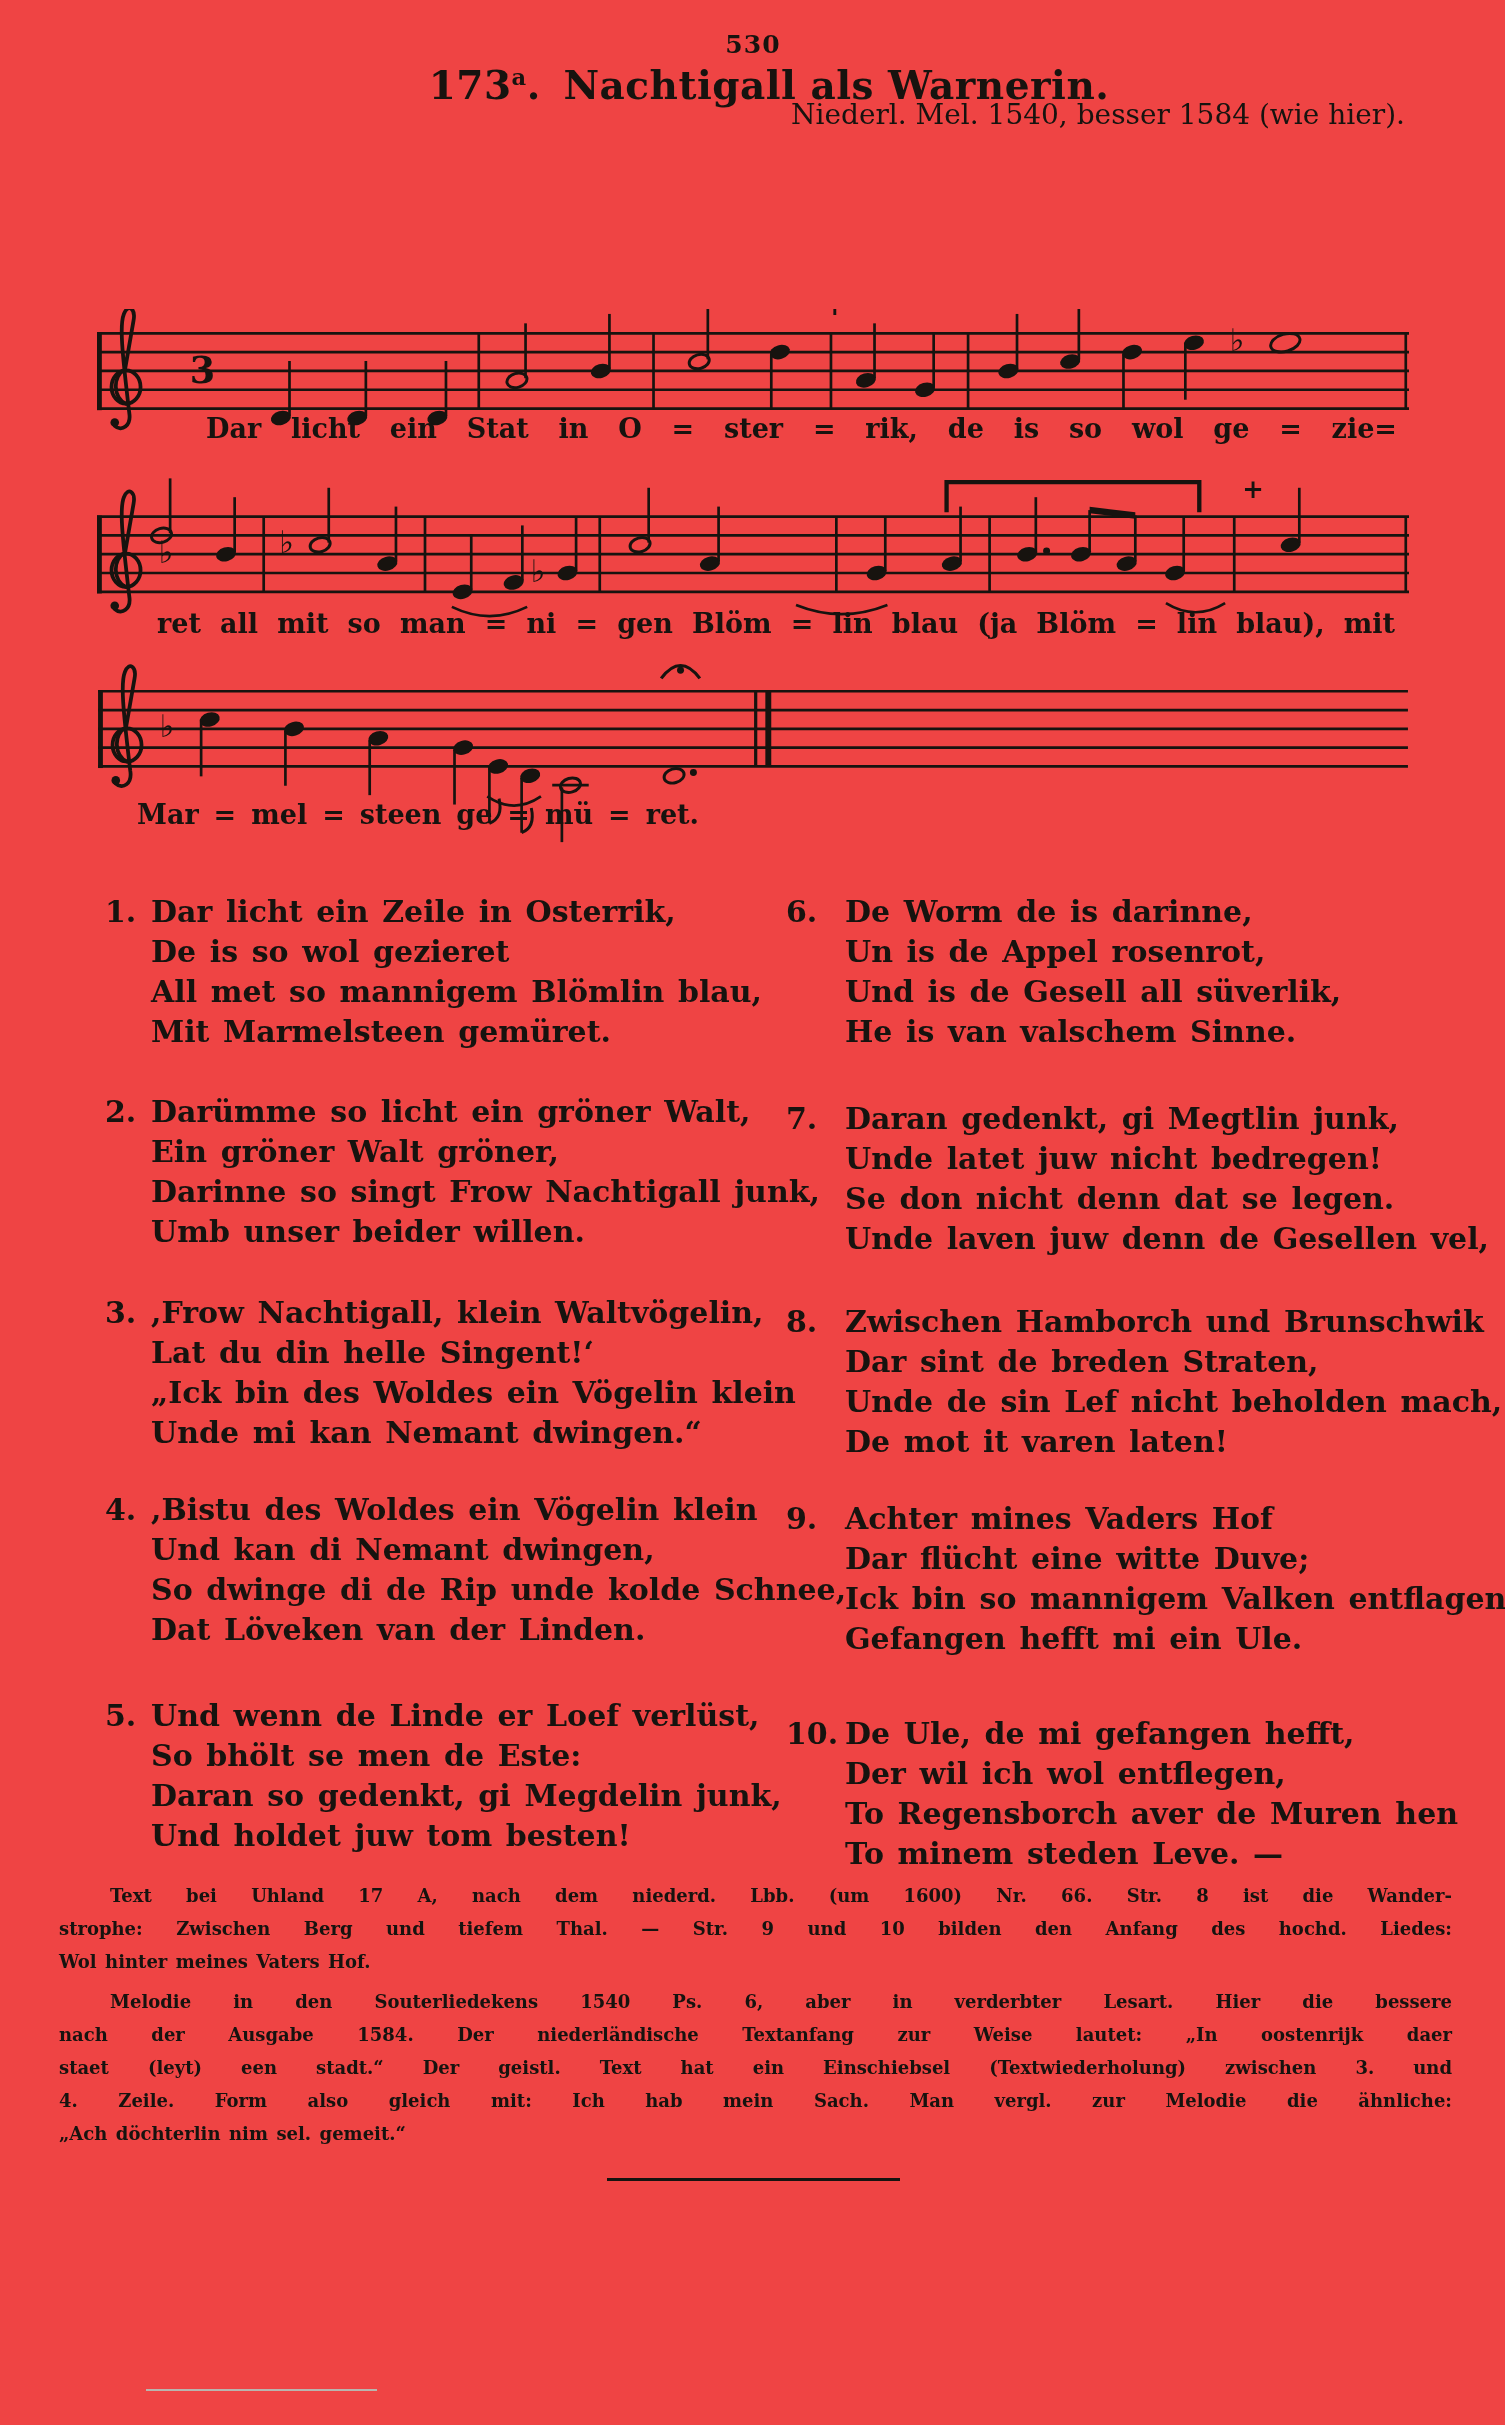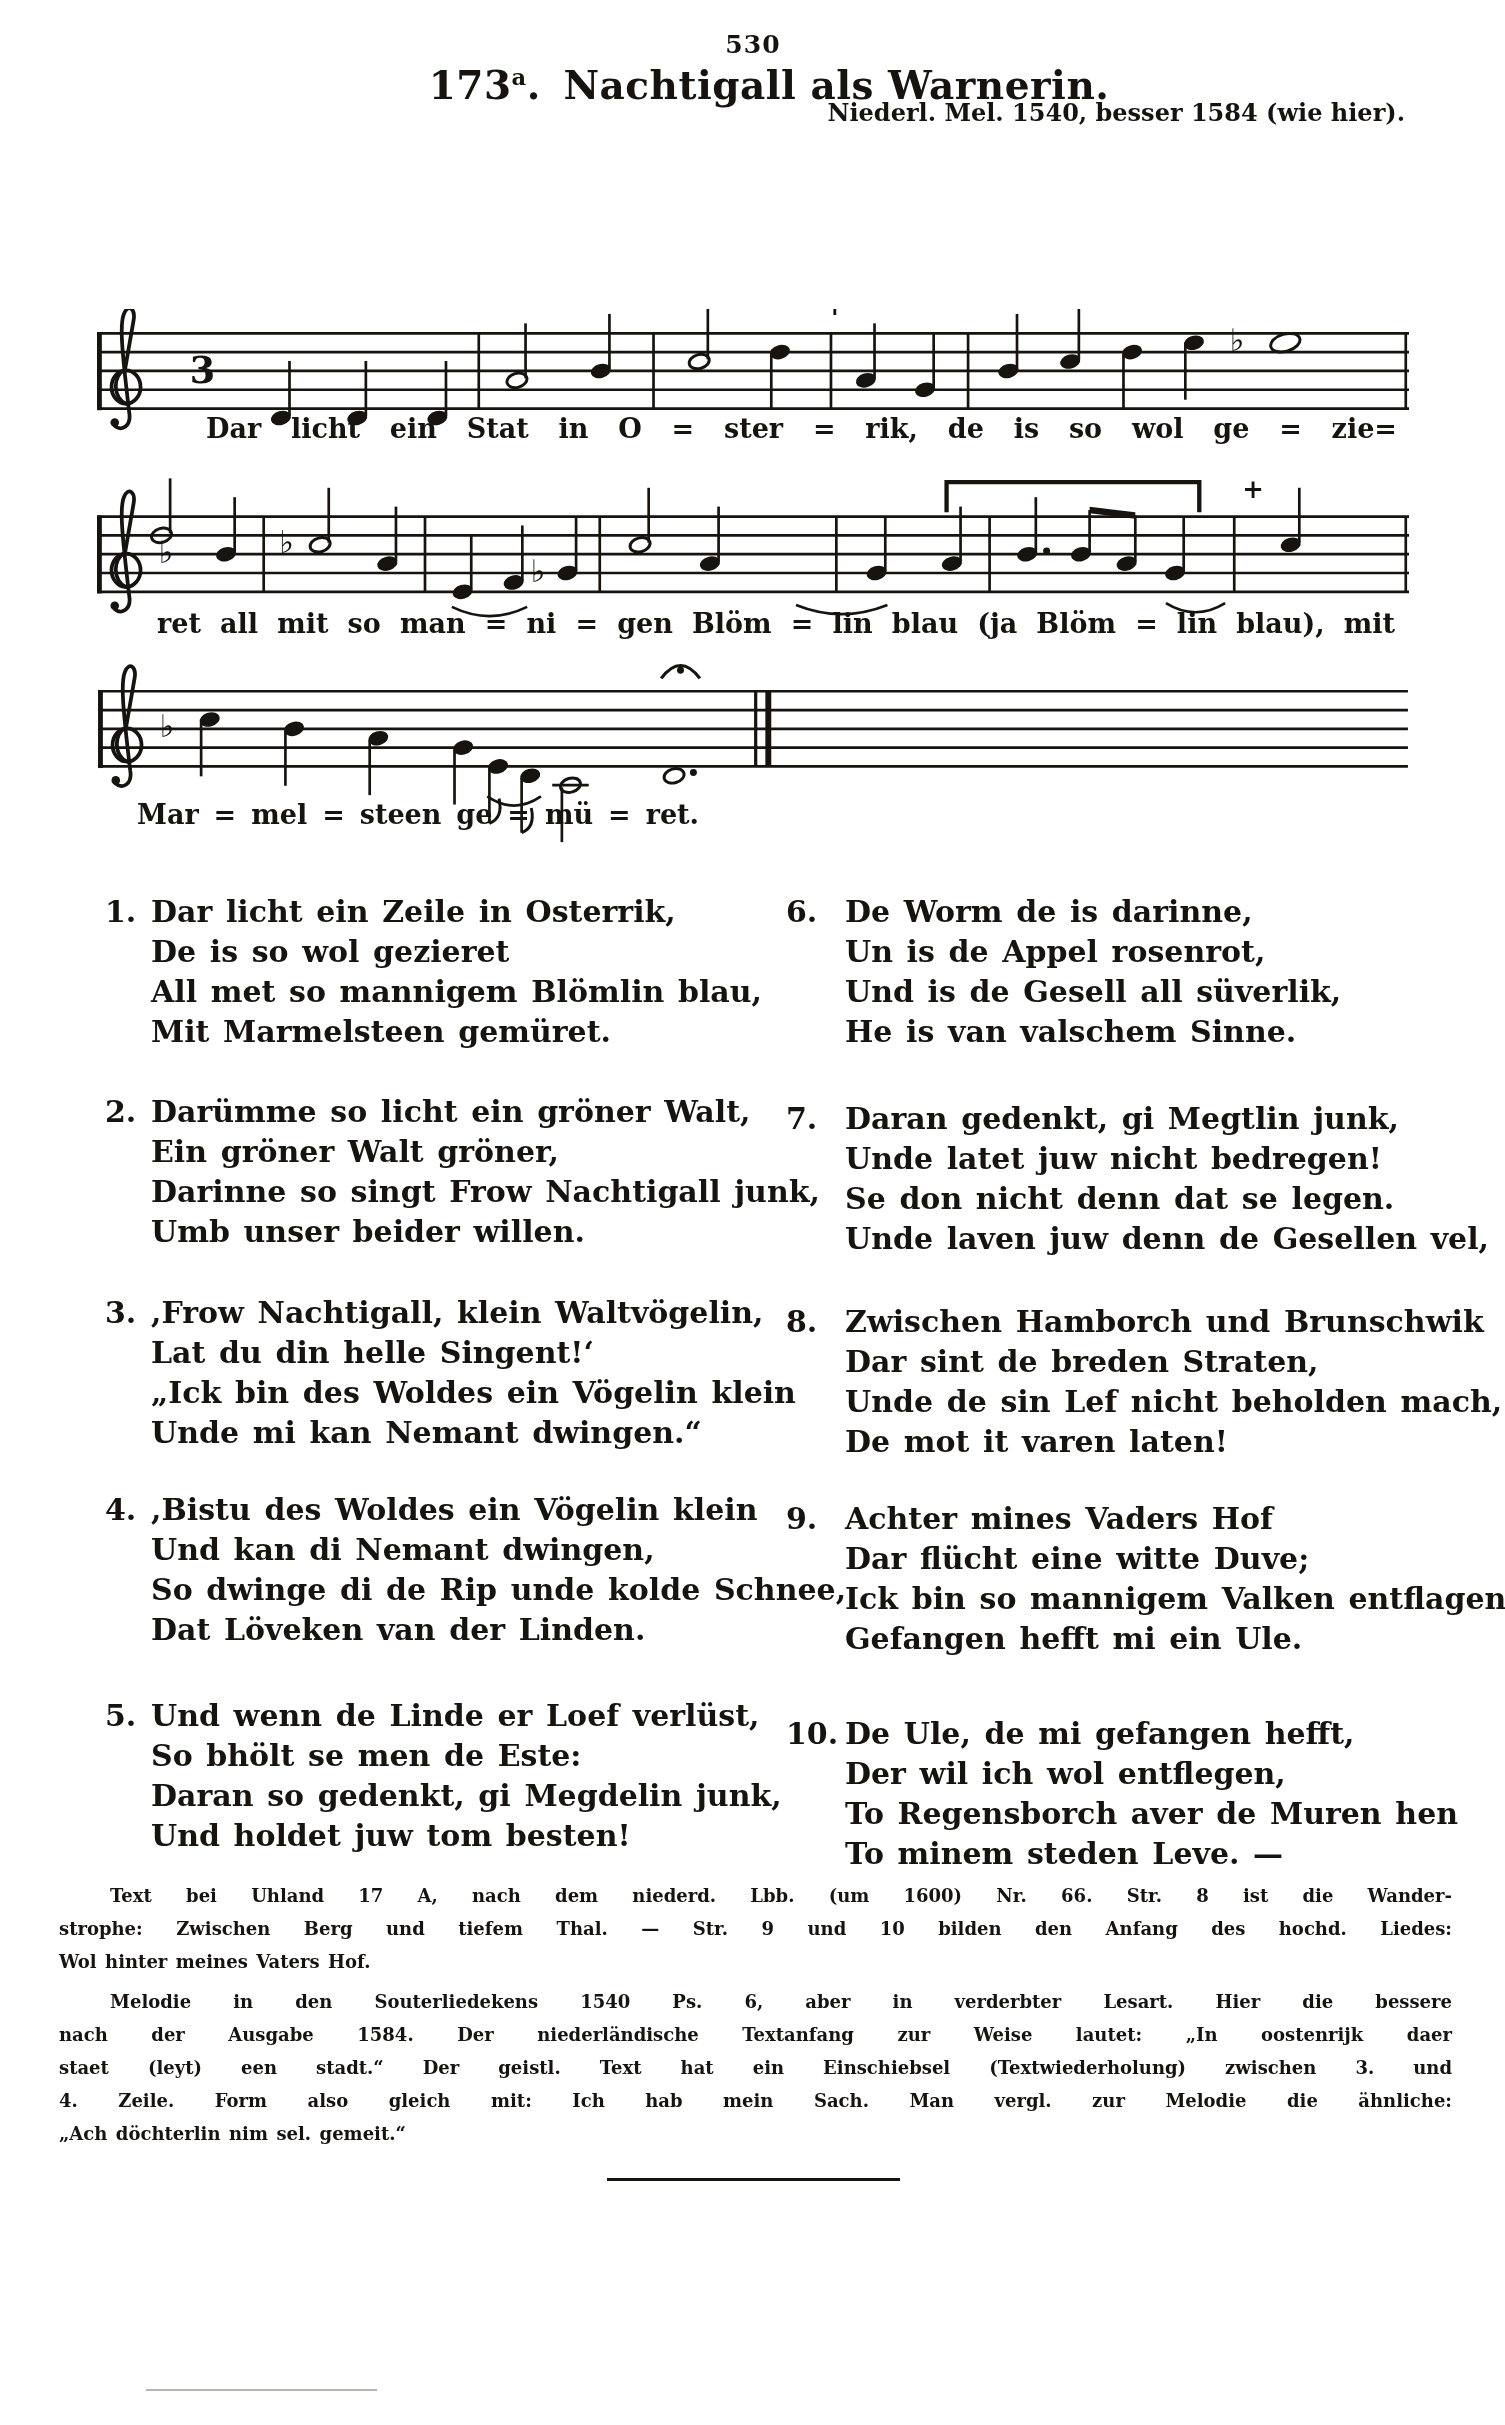--- a/index.html
+++ b/index.html
@@ -1,26 +1,26 @@
 <!DOCTYPE html>
 <html style="font-size:8.6px"><head>
 <meta charset="utf-8">
 <style>
   html,body{margin:0;padding:0;background:#e8e6e2;}
   .page{
-    position:relative;width:1506px;height:2426px;background:#ffffff;
+    position:relative;width:1506px;height:2426px;background:#ef4444;
     font-family:"DejaVu Serif",serif;color:#17130f;overflow:hidden;
   }
   .pageno{position:absolute;top:30px;left:0;width:1506px;text-align:center;
     font-size:25px;font-weight:700;letter-spacing:1.1px;}
   .titleline{position:absolute;top:62px;left:0;width:1506px;text-align:center;
     font-size:39px;font-weight:700;letter-spacing:0.5px;padding-left:16px;}
   .titleline sup{font-size:58%;vertical-align:super;}
   .titleline .gap{display:inline-block;width:22.6px;}
-  .subtitle{position:absolute;top:98px;right:101px;font-size:24px;font-weight:700;}
+  .subtitle{position:absolute;top:98px;right:101px;font-size:28px;font-weight:400;}
   .staff{position:absolute;left:97px;width:1312px;}
   #staff0{top:309px;height:140px;}
   #staff1{top:468px;height:167px;}
   #staff2{top:651px;height:204px;}
   .lyric{position:absolute;font-size:27px;font-weight:700;white-space:normal;
     text-align:justify;text-align-last:justify;line-height:1.1;}
   #lyric0{top:414px;left:194px;width:1191px;margin-left:12px;}
   #lyric1{top:609px;left:157px;width:1238px;}
   #lyric2{top:800px;left:137px;width:562px;}
   .verse{position:absolute;font-size:30px;font-weight:700;}

